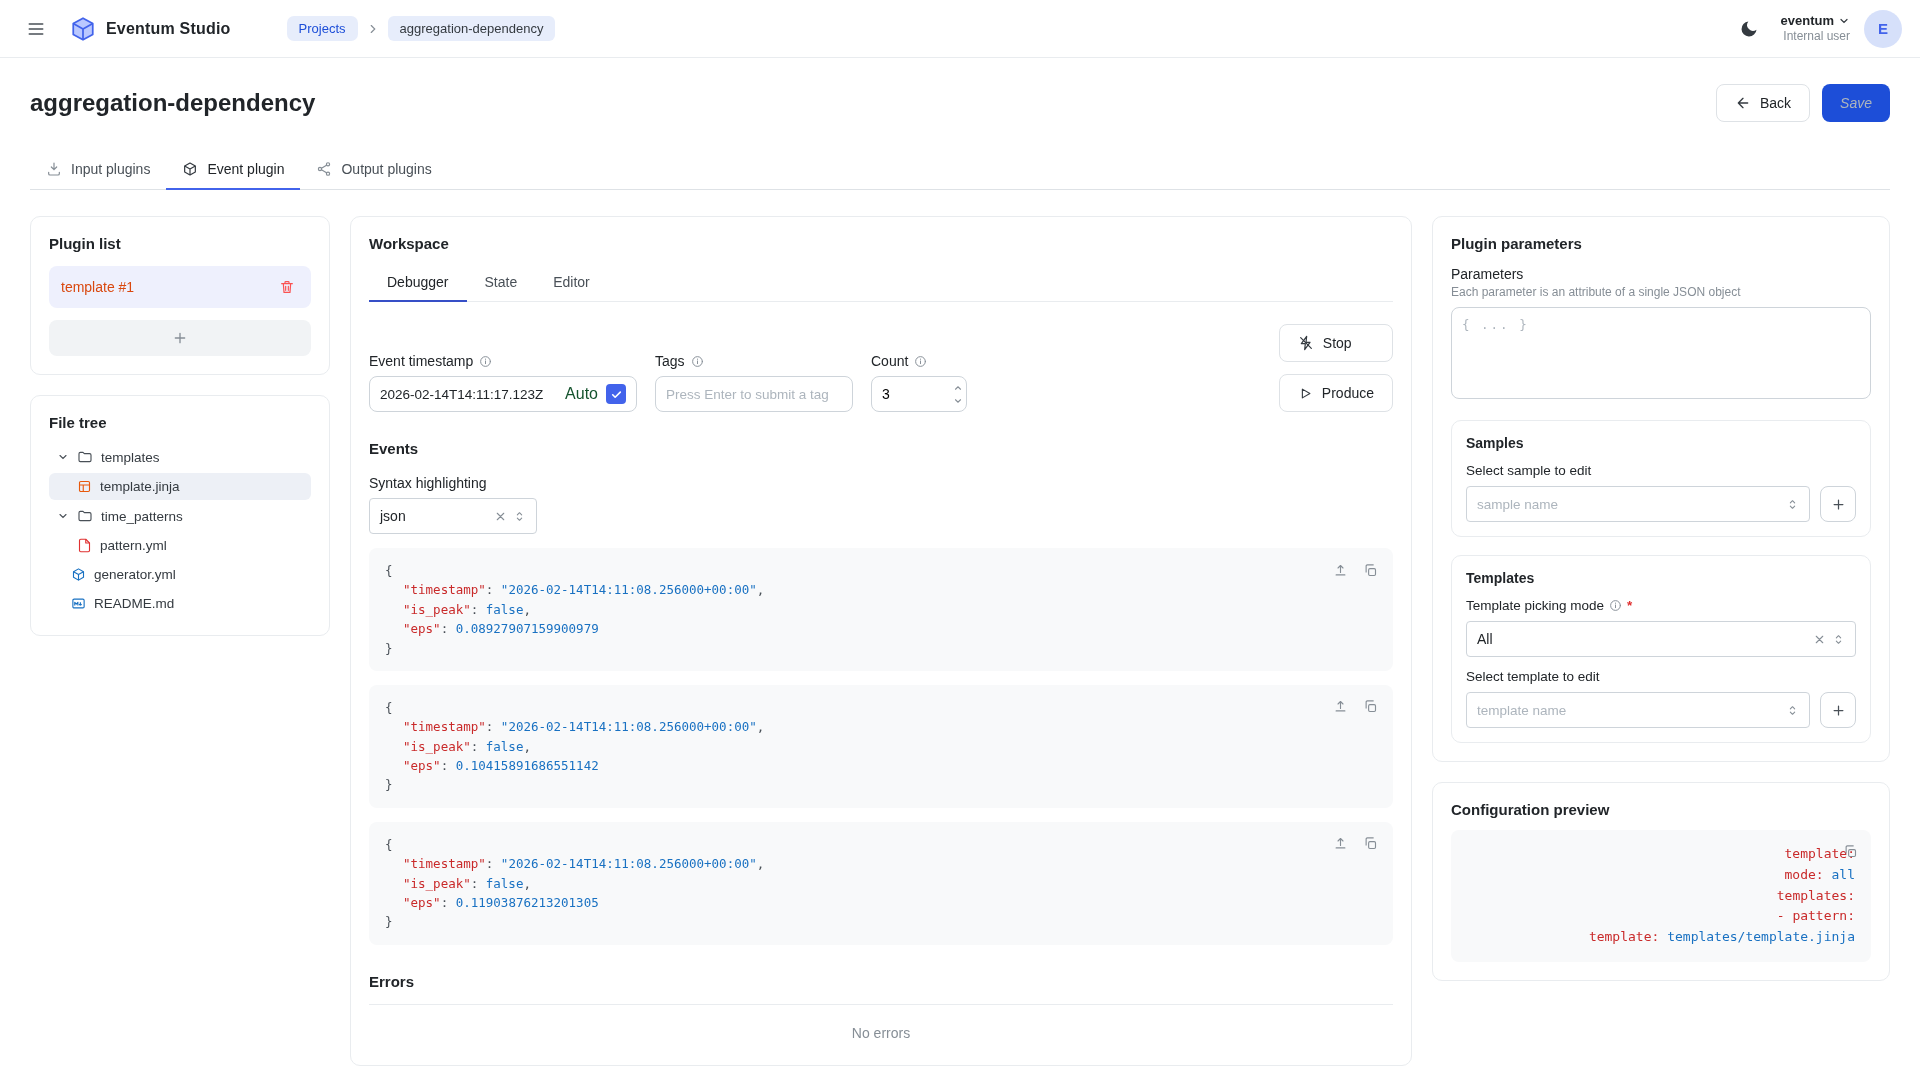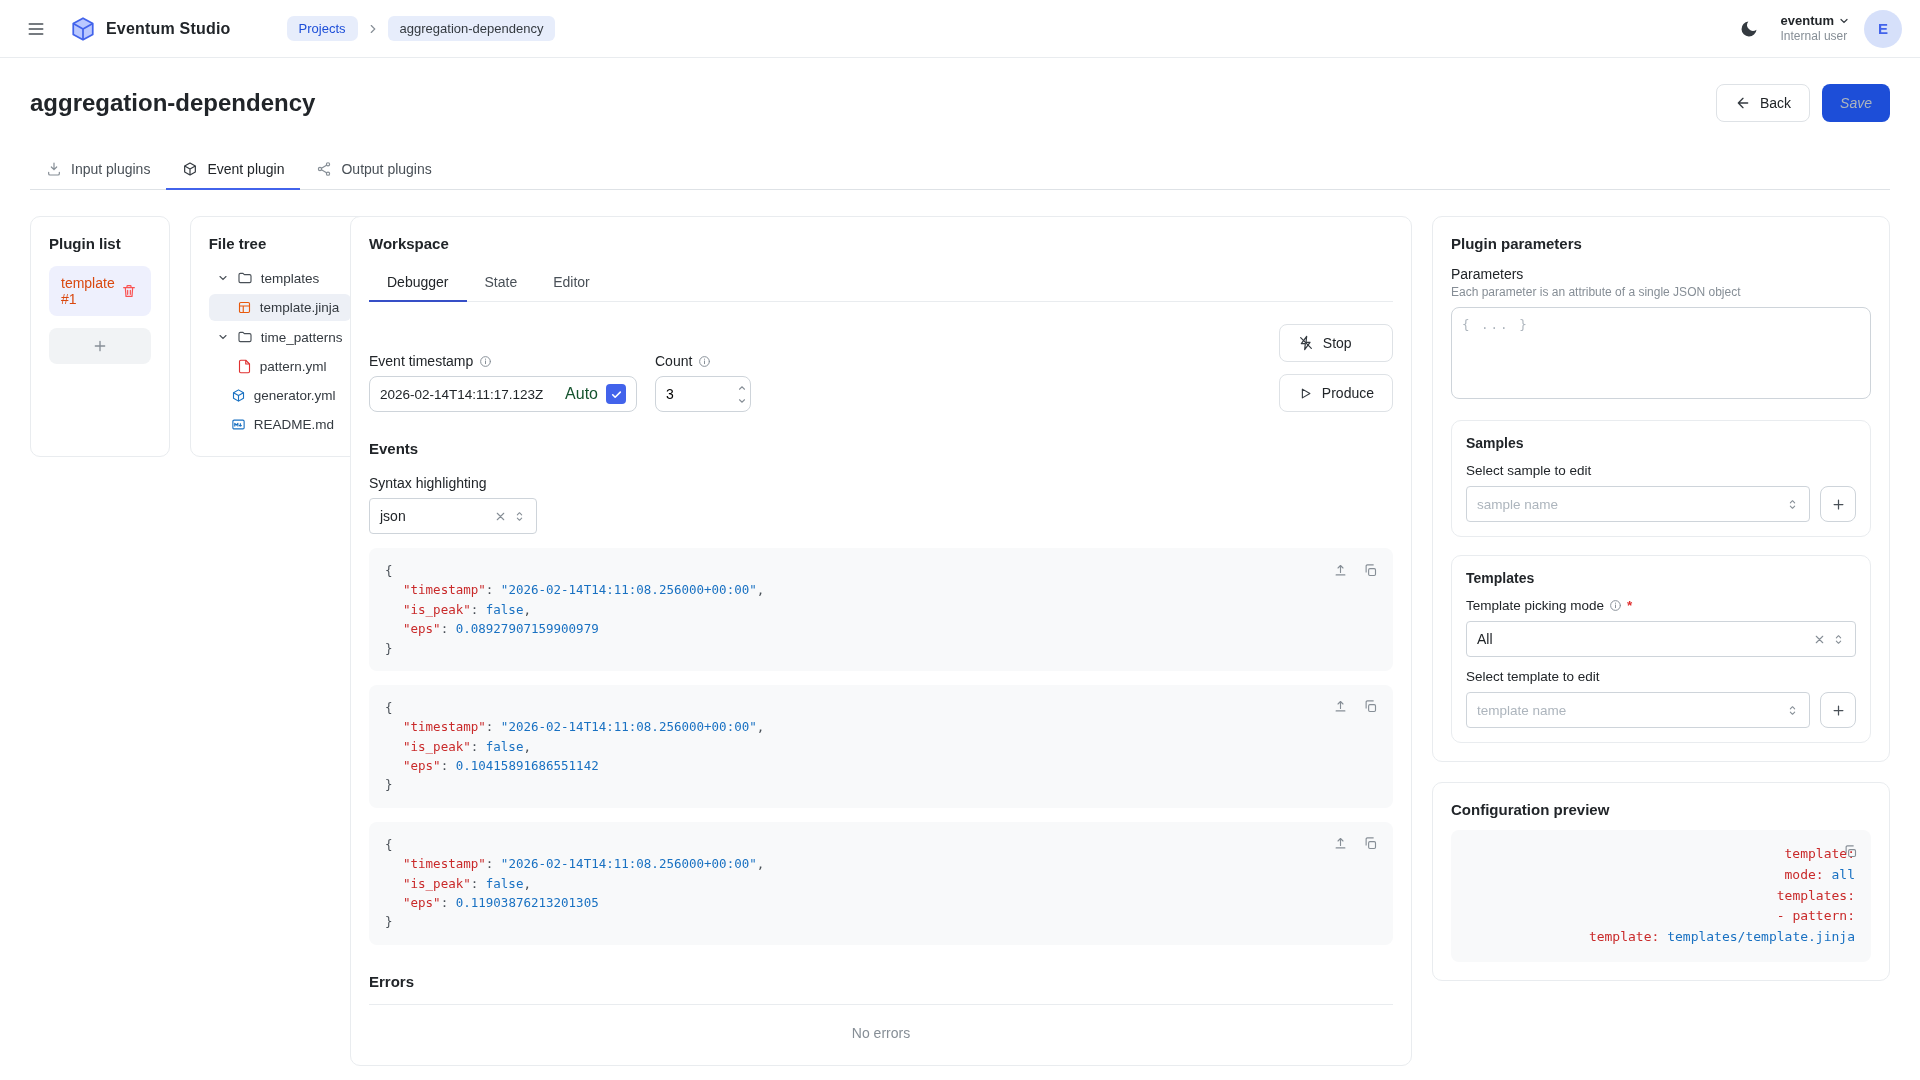--- a/index.html
+++ b/index.html
@@ -24,21 +24,21 @@
   .brand { display:flex; align-items:center; gap:10px; }
   .brand-name { font-size:16px; font-weight:700; letter-spacing:.2px; }
   .breadcrumb { display:flex; align-items:center; gap:8px; margin-left:40px; }
   .crumb {
     background:#e7edfb; border-radius:6px; padding:5px 12px; font-size:13px; font-weight:500;
     text-decoration:none;
   }
   .crumb-link { color:#1d4ed8;border-radius:7px; }
   .crumb-current { color:#343a40; }
   .topbar-right { display:flex; align-items:center; gap:14px; }
-  .user-info { line-height:1.25; }
+  .user-info { text-align:right; line-height:1.25; }
   .user-name-row { display:flex; align-items:center; gap:4px; font-size:13px; font-weight:700; justify-content:flex-end; cursor:pointer; }
   .user-role { font-size:12px; color:#868e96; }
   .avatar {
     width:38px; height:38px; border-radius:50%; background:#d6e0fa; color:#4263eb;
     display:flex; align-items:center; justify-content:center; font-weight:700; font-size:15px; cursor:pointer;
   }
 
   
   .page { padding:0 30px; }
   .page-head { margin-top:26px; display:flex; align-items:center; justify-content:space-between; }
@@ -54,21 +54,21 @@
   
   .main-tabs { margin-top:28px; display:flex; border-bottom:1px solid #dee2e6; }
   .main-tab {
     display:flex; align-items:center; gap:9px; padding:11px 16px; font-size:14px; color:#495057;
     border-bottom:2px solid transparent; margin-bottom:-1px; cursor:pointer;
   }
   .main-tab.active { color:#212529; border-bottom-color:#4263eb; font-weight:500; }
 
   
   .content-grid { margin-top:26px; display:flex; gap:20px; align-items:flex-start; padding-bottom:40px; }
-  .left-col { width:300px; flex:none; display:flex; flex-direction:row; gap:20px; }
+  .left-col { width:300px; flex:none; display:flex; flex-direction:column; gap:20px; }
   .center-col { flex:1; min-width:0; }
   .right-col { width:458px; flex:none; display:flex; flex-direction:column; gap:20px; }
   .card { border:1px solid #e9ecef; border-radius:10px; background:#fff; padding:18px; }
   .card-title { font-size:15px; font-weight:700; }
 
   
   .plugin-item {
     margin-top:14px; background:#eef0fd; border-radius:8px; padding:9px 12px;
     display:flex; align-items:center; justify-content:space-between; cursor:pointer;
   }
@@ -393,20 +393,32 @@
             <input class="ts-input" value="2026-02-14T14:11:17.123Z" style="">
             <span class="auto-label">Auto</span>
             <span class="checkbox">
               <svg width="13" height="13" viewBox="0 0 24 24" fill="none" stroke="#ffffff" stroke-width="3" stroke-linecap="round" stroke-linejoin="round">
                   <path d="M5 12.5l4.5 4.5L19 7.5"></path>
                 </svg>
             </span>
           </div>
         </div>
 
+        <div>
+          <div class="field-label">
+            <span>Tags</span>
+            <span>
+              <svg width="13" height="13" viewBox="0 0 24 24" fill="none" stroke="#868e96" stroke-width="1.8" stroke-linecap="round">
+                  <circle cx="12" cy="12" r="9"></circle>
+                  <path d="M12 11v5M12 7.5v.5"></path>
+                </svg>
+            </span>
+          </div>
+          <input class="tags-input" placeholder="Press Enter to submit a tag" style="">
+        </div>
 
         <div>
           <div class="field-label">
             <span>Count</span>
             <span>
               <svg width="13" height="13" viewBox="0 0 24 24" fill="none" stroke="#868e96" stroke-width="1.8" stroke-linecap="round">
                   <circle cx="12" cy="12" r="9"></circle>
                   <path d="M12 11v5M12 7.5v.5"></path>
                 </svg>
             </span>

